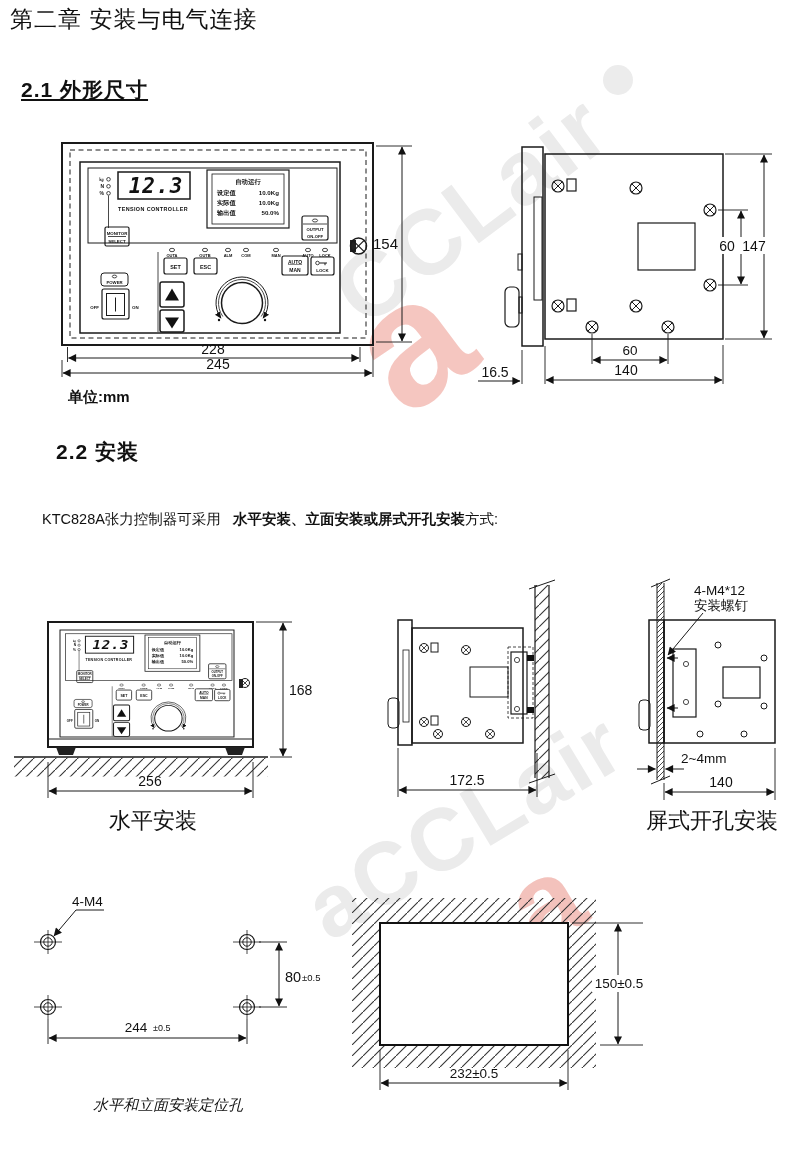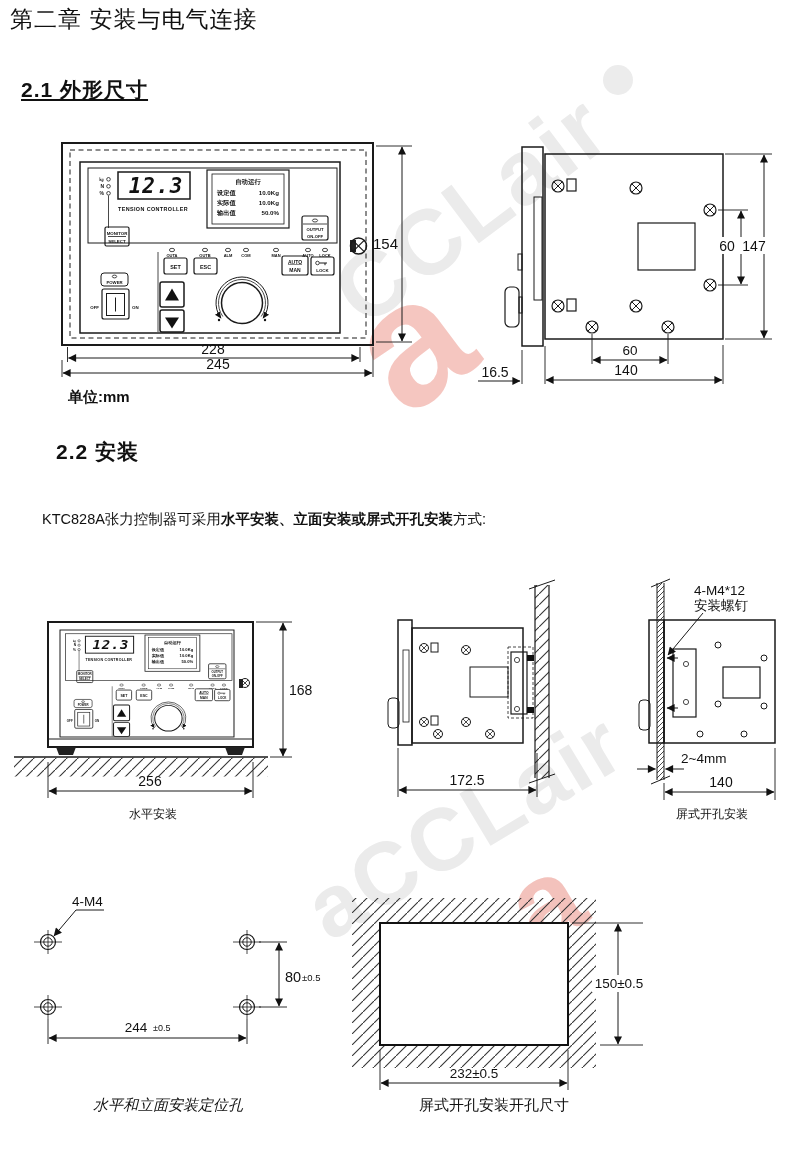--- a/index.html
+++ b/index.html
@@ -4,22 +4,22 @@
 <style>
   html,body{margin:0;padding:0;background:#fff;}
   #page{position:relative;width:790px;height:1153px;background:#fff;overflow:hidden;
         font-family:"Liberation Sans","DejaVu Sans",sans-serif;color:#111;}
   #wm, #draw{position:absolute;left:0;top:0;}
   #wm{z-index:0;} #draw{z-index:1;} .htxt{position:absolute;z-index:2;}
   .chapter{font-size:23px;font-weight:normal;letter-spacing:1px;}
   .sect{font-size:21px;font-weight:600;letter-spacing:1px;}
   .unit{font-size:15px;font-weight:600;}
   .intro{font-size:14.5px;}
-  .intro b{font-weight:bold;}
-  .cap{font-size:12px;font-weight:500;text-align:center;width:200px;}
+  .intro b{font-weight:bold;padding-left:12px;}
+  .cap{font-size:22px;font-weight:500;text-align:center;width:200px;}
   
   .ln{fill:none;stroke:#1a1a1a;stroke-width:1.2px;}
   .ln08{fill:none;stroke:#1a1a1a;stroke-width:0.8px;}
   .ln1{fill:none;stroke:#1a1a1a;stroke-width:1px;}
   .ln15{fill:none;stroke:#1a1a1a;stroke-width:1.5px;}
   .ln2{fill:none;stroke:#1a1a1a;stroke-width:2px;}
   .dim{fill:none;stroke:#1a1a1a;stroke-width:1px;}
   .ext{fill:none;stroke:#1a1a1a;stroke-width:0.9px;}
   .t{font-family:"Liberation Sans","DejaVu Sans",sans-serif;fill:#111;}
   .tb{font-weight:bold;}
@@ -40,21 +40,20 @@
   </svg>
 
   <div class="htxt chapter" style="left:10px;top:4px;">第二章  安装与电气连接</div>
   <div class="htxt sect" style="left:21px;top:76px;text-decoration:underline;">2.1 外形尺寸</div>
   <div class="htxt unit" style="left:68px;top:388px;">单位:mm</div>
   <div class="htxt sect" style="left:8px;top:438px;margin-left:48px;">2.2 安装</div>
   <div class="htxt intro" style="left:42px;top:510px;"><span>KTC828A张力控制器可采用</span><b>水平安装、立面安装或屏式开孔安装</b><span>方式:</span></div>
   <div class="htxt cap" style="left:53px;top:806px;">水平安装</div>
   <div class="htxt cap" style="left:612px;top:806px;">屏式开孔安装</div>
   <div class="htxt cap" style="left:68px;top:1096px;font-size:15px;font-style:italic;">水平和立面安装定位孔</div>
-  <div class="htxt cap" style="left:394px;top:1096px;font-size:15px;">屏式开孔安装开孔尺寸</div>
 
   <svg id="draw" width="790" height="1153" viewBox="0 0 790 1153">
     <defs>
       <marker id="ar" viewBox="0 0 10 10" refX="9.5" refY="5" markerWidth="10" markerHeight="8" orient="auto-start-reverse">
           <path d="M0,0L10,5L0,10z" fill="#111"></path>
         </marker>
       <marker id="ark" viewBox="0 0 6 5" refX="5" refY="2.5" markerWidth="7" markerHeight="6" orient="auto-start-reverse">
           <path d="M0,0L6,2.5L0,5z" fill="#111"></path>
         </marker>
       <pattern id="hatch" width="11" height="11" patternUnits="userSpaceOnUse">

